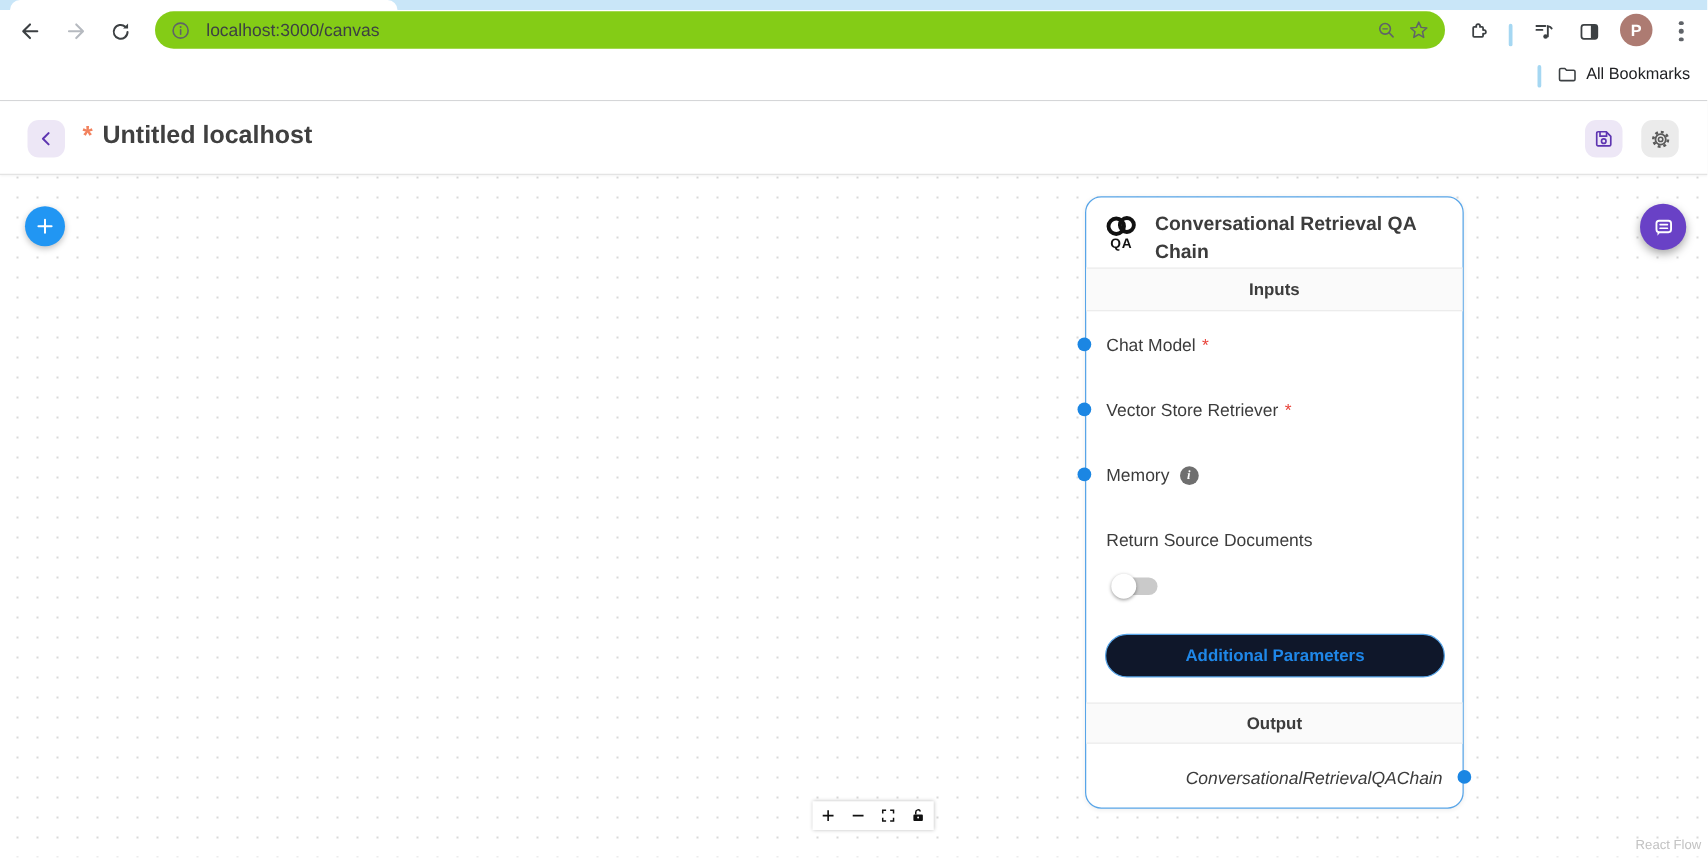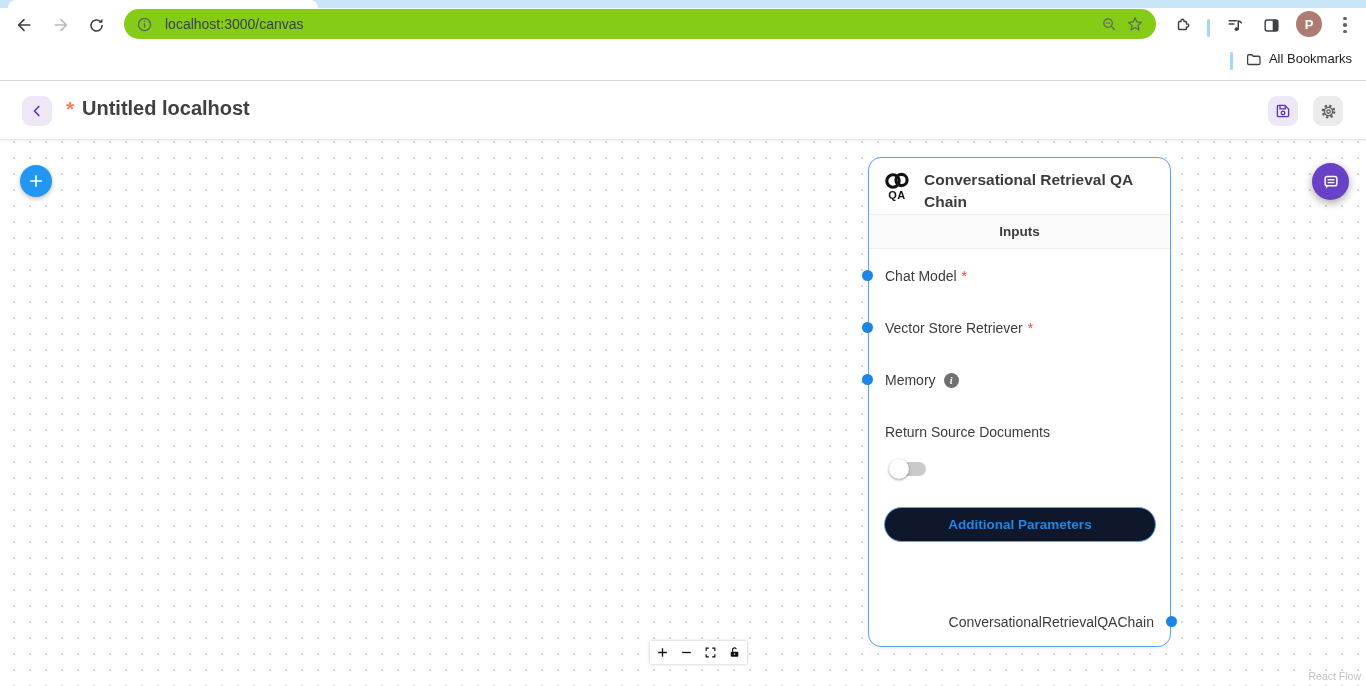--- a/index.html
+++ b/index.html
@@ -47,21 +47,21 @@
   .band-inputs { top:56px; height:35px; }
   .band-output { top:404px; height:33px; }
   .nrow { position:absolute; left:16px; height:22px; display:flex; align-items:center; font-size:14px; color:#3c3c3c; }
   .req { color:#e8453c; margin-left:5px; font-size:14px; }
   .info-icon { margin-left:8px; width:15px; height:15px; border-radius:50%; background:#6f6f6f; color:#fff; font-size:10px; font-weight:bold; display:flex; align-items:center; justify-content:center; font-family:"Liberation Serif", serif; font-style:italic; cursor:pointer; }
   .handle { position:absolute; width:11px; height:11px; border-radius:50%; background:#1b86e3; cursor:crosshair; z-index:3; }
   .switch { position:absolute; left:20px; top:298px; width:40px; height:26px; cursor:pointer; }
   .switch .track { position:absolute; left:3px; top:6px; width:34px; height:14px; border-radius:7px; background:#9e9e9e; opacity:.55; }
   .switch .thumb { position:absolute; left:0; top:3px; width:20px; height:20px; border-radius:50%; background:#fff; box-shadow:0 1px 3px rgba(0,0,0,.4); }
   .addl-btn { position:absolute; left:15px; top:505px; width:272px; height:35px; border:1px solid #58a5e8; border-radius:18px; background:#0f172a; color:#1f87e8; font-size:13.5px; font-weight:bold; display:flex; align-items:center; justify-content:center; cursor:pointer; top:349px; }
-  .output-row { position:absolute; right:16px; top:452px; height:24px; display:flex; align-items:center; font-size:14px; color:#3c3c3c; }
+  .output-row { position:absolute; right:16px; top:452px; height:24px; display:flex; align-items:center; font-size:14px; color:#3c3c3c;font-style:italic; }
 
   
   .controls { position:absolute; left:650px; top:500px; width:97px; height:23px; background:#fff; box-shadow:0 0 3px rgba(0,0,0,.25); display:flex; }
   .cbtn { width:24.25px; height:23px; display:flex; align-items:center; justify-content:center; cursor:pointer; }
   .attribution { position:absolute; right:5px; bottom:4px; font-size:10.5px; color:#c2c2c2; }
 </style>
 </head>
 <body>
 
 <div class="tab-strip">
@@ -222,20 +222,21 @@
     <div class="nrow" style="top:263px">
       <span>Return Source Documents</span>
     </div>
     <div class="switch">
       <div class="track"></div>
       <div class="thumb"></div>
     </div>
 
     <div class="addl-btn">Additional Parameters</div>
 
+    <div class="band band-output">Output</div>
 
     <div class="output-row">
       <span>ConversationalRetrievalQAChain</span>
     </div>
     <div class="handle" style="right:-7px; top:458px"></div>
   </div>
 
   <div class="controls">
     <div class="cbtn">
       <svg width="13" height="13" viewBox="0 0 24 24">

